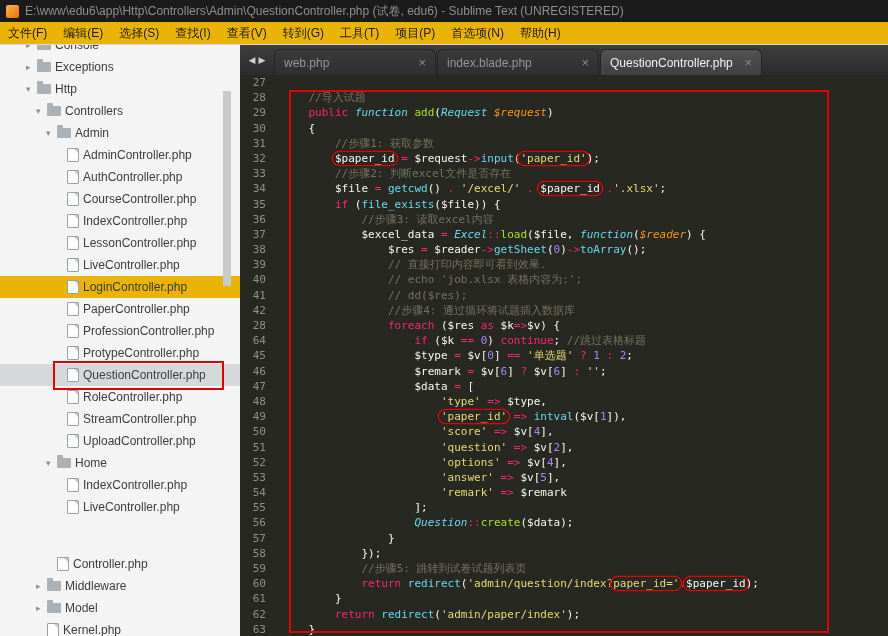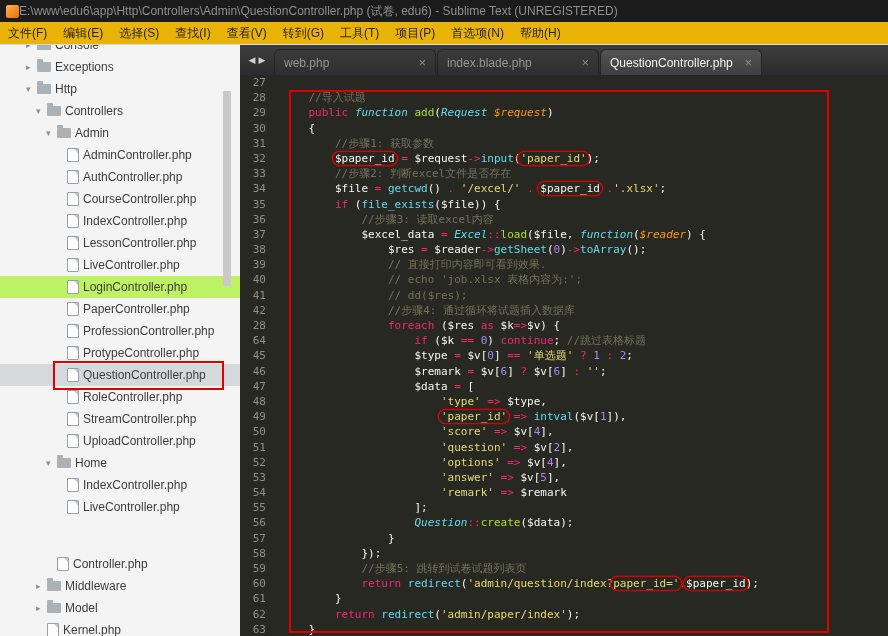--- a/index.html
+++ b/index.html
@@ -3,35 +3,35 @@
 <meta charset="utf-8">
 <style>
   html,body{margin:0;padding:0;}
   body{
     width:888px;height:636px;overflow:hidden;position:relative;
     background:#272822;font-family:"Liberation Sans",sans-serif;
     -webkit-font-smoothing:antialiased;
   }
   
   .titlebar{height:22px;background:#1b1b1b;display:flex;align-items:center;
-    padding:0 6px;color:#8f8f8f;font-size:12px;white-space:nowrap;overflow:hidden;}
+    padding:0 6px;gap:6px;color:#8f8f8f;font-size:12px;white-space:nowrap;overflow:hidden;}
   .app-logo{width:13px;height:13px;border-radius:2px;flex:none;
     background:linear-gradient(135deg,#ffb347,#e2720f);}
   
   .menubar{height:22px;background:#eab308;border-bottom:1px solid #d8d8d8;
     display:flex;align-items:center;font-size:12px;color:#1f1f1f;}
   .menu-item{padding:0 8px;cursor:default;}
   
   .main{display:flex;height:591px;}
   
   .sidebar{width:240px;background:#f4f4f4;position:relative;overflow:hidden;
     font-size:12px;color:#3d3d3d;flex:none;}
   .tree{margin-top:-11px;}
   .tree-row{height:22px;display:flex;align-items:center;white-space:nowrap;}
-  .tree-row.highlight{background:#bef264;}
+  .tree-row.highlight{background:#eab308;}
   .tree-row.selected{background:#d6d9db;}
   .tree-arrow{width:11px;font-size:9px;color:#8f8f8f;flex:none;text-align:left;}
   .tree-spacer{width:11px;flex:none;}
   .icon-folder{display:inline-block;width:14px;height:10px;background:#aab1b7;
     border-radius:1px;position:relative;margin-right:4px;flex:none;}
   .icon-folder::before{content:"";position:absolute;top:-3px;left:0;width:6px;height:3px;
     background:#aab1b7;border-radius:1px 1px 0 0;}
   .icon-file{display:inline-block;width:10px;height:12px;background:#fdfdfd;
     border:1px solid #9aa0a5;border-radius:1px;margin-right:4px;flex:none;position:relative;}
   .icon-file::before{content:"";position:absolute;top:0;right:0;

